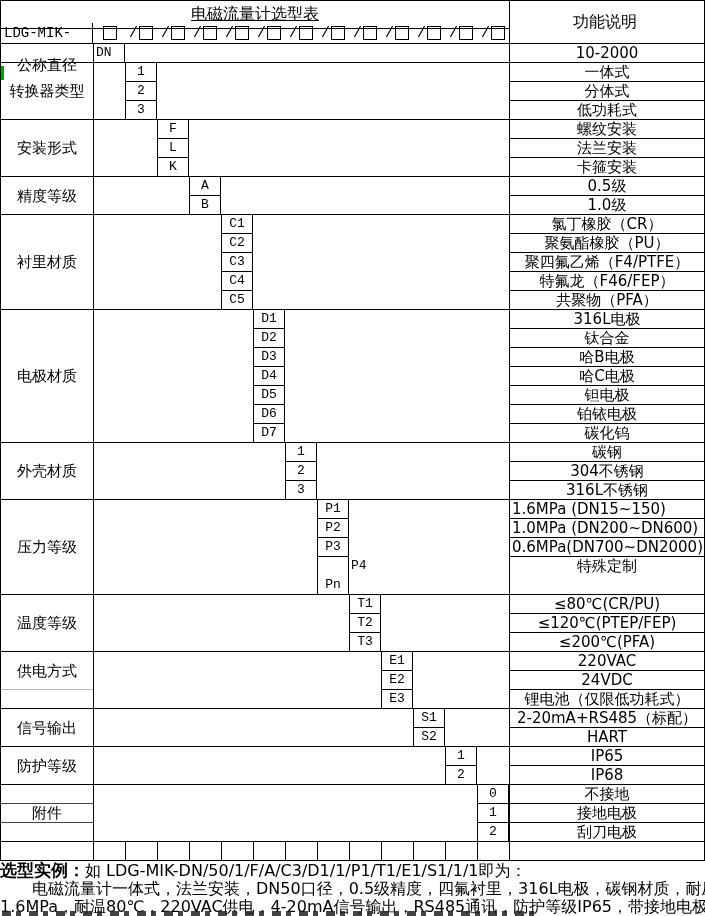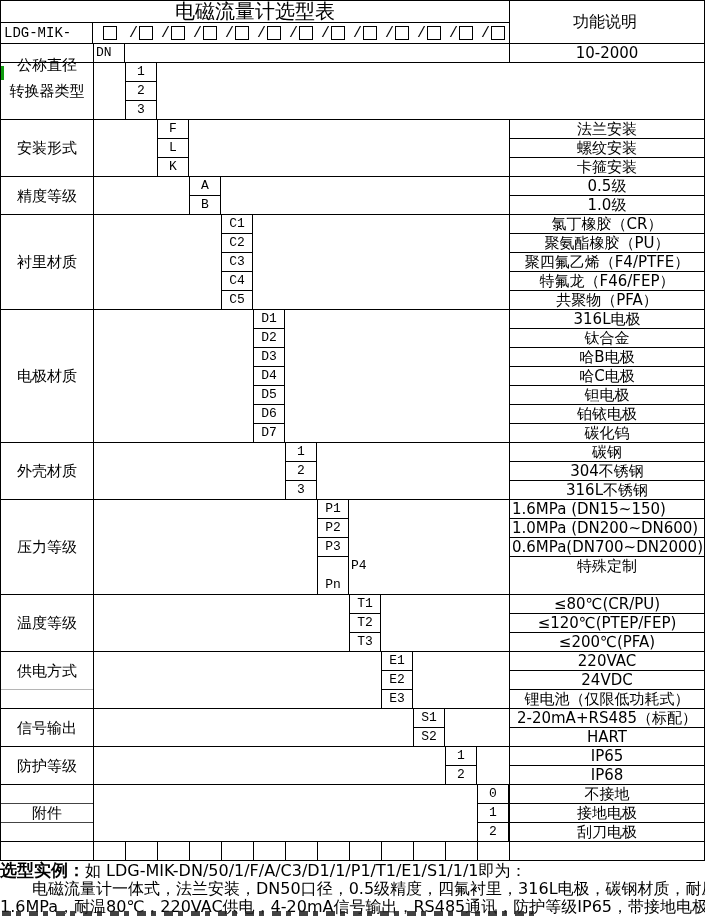--- a/index.html
+++ b/index.html
@@ -2,21 +2,21 @@
 <html><head>
 <meta charset="utf-8">
 <style>
   html,body{margin:0;padding:0;background:#fff;}
   body{width:705px;height:916px;overflow:hidden;position:relative;
        font-family:"DejaVu Sans",sans-serif;color:#000;}
   #tbl{position:absolute;left:0;top:0;width:705px;height:861px;
        border:1px solid #000;box-sizing:border-box;}
   .abs{position:absolute;box-sizing:border-box;}
   .center{display:flex;align-items:center;justify-content:center;}
-  #title{left:0;top:0;width:508px;height:22px;border-bottom:1px solid #000;font-size:20px;}
+  #title{left:0;top:0;width:508px;height:28px;border-bottom:1px solid #000;font-size:16px;text-decoration:underline;}
   #fnhdr{left:508px;top:0;width:191px;height:42px;border-left:1px solid #000;font-size:16px;}
   #prefix{left:0;top:22px;width:92px;height:20px;border-right:1px solid #000;
           line-height:20px;padding-left:3px;font-size:14px;font-family:"Liberation Mono",monospace;}
   .codehead{top:22px;width:32px;height:20px;font-size:14px;}
   .sq{display:inline-block;width:12px;height:12px;border:1px solid #000;vertical-align:-1px;margin-left:1px;}
   .slash{font-size:15px;font-family:"Liberation Mono",monospace;}
   .block{left:0;width:703px;border-top:1px solid #000;}
   .vline{width:1px;background:#000;}
   .hline{height:1px;}
   .catlabel{left:0;width:92px;font-size:15px;}
@@ -104,32 +104,37 @@
         </div>
       </div>
       <div class="abs block" style="left: 0px; top: 61px; width: 703px; height: 57px;">
         <div class="abs vline" style="left: 92px; top: 0px; height: 100%;"></div>
         <div class="abs catlabel center" style="top: 0px; height: 57px;">转换器类型</div>
         <div class="abs codecol" style="left: 124px; top: 0px; height: 100%; border-left: 1px solid rgb(0, 0, 0); border-right: 1px solid rgb(0, 0, 0);">
           <div class="abs codecell" style="position: relative; border-bottom: 1px solid rgb(0, 0, 0);">1</div>
           <div class="abs codecell" style="position: relative; border-bottom: 1px solid rgb(0, 0, 0);">2</div>
           <div class="abs codecell" style="position: relative;">3</div>
         </div>
+        <div class="abs desccol">
+          <div class="abs desccell" style="position: relative; border-bottom: 1px solid rgb(0, 0, 0);">一体式</div>
+          <div class="abs desccell" style="position: relative; border-bottom: 1px solid rgb(0, 0, 0);">分体式</div>
+          <div class="abs desccell" style="position: relative;">低功耗式</div>
+        </div>
       </div>
       <div class="abs block" style="left: 0px; top: 118px; width: 703px; height: 57px;">
         <div class="abs vline" style="left: 92px; top: 0px; height: 100%;"></div>
         <div class="abs catlabel center" style="top: 0px; height: 57px;">安装形式</div>
         <div class="abs codecol" style="left: 156px; top: 0px; height: 100%; border-left: 1px solid rgb(0, 0, 0); border-right: 1px solid rgb(0, 0, 0);">
           <div class="abs codecell" style="position: relative; border-bottom: 1px solid rgb(0, 0, 0);">F</div>
           <div class="abs codecell" style="position: relative; border-bottom: 1px solid rgb(0, 0, 0);">L</div>
           <div class="abs codecell" style="position: relative;">K</div>
         </div>
         <div class="abs desccol">
+          <div class="abs desccell" style="position: relative; border-bottom: 1px solid rgb(0, 0, 0);">螺纹安装</div>
           <div class="abs desccell" style="position: relative; border-bottom: 1px solid rgb(0, 0, 0);">法兰安装</div>
-          <div class="abs desccell" style="position: relative; border-bottom: 1px solid rgb(0, 0, 0);">螺纹安装</div>
           <div class="abs desccell" style="position: relative;">卡箍安装</div>
         </div>
       </div>
       <div class="abs block" style="left: 0px; top: 175px; width: 703px; height: 38px;">
         <div class="abs vline" style="left: 92px; top: 0px; height: 100%;"></div>
         <div class="abs catlabel center" style="top: 0px; height: 38px;">精度等级</div>
         <div class="abs codecol" style="left: 188px; top: 0px; height: 100%; border-left: 1px solid rgb(0, 0, 0); border-right: 1px solid rgb(0, 0, 0);">
           <div class="abs codecell" style="position: relative; border-bottom: 1px solid rgb(0, 0, 0);">A</div>
           <div class="abs codecell" style="position: relative;">B</div>
         </div>

